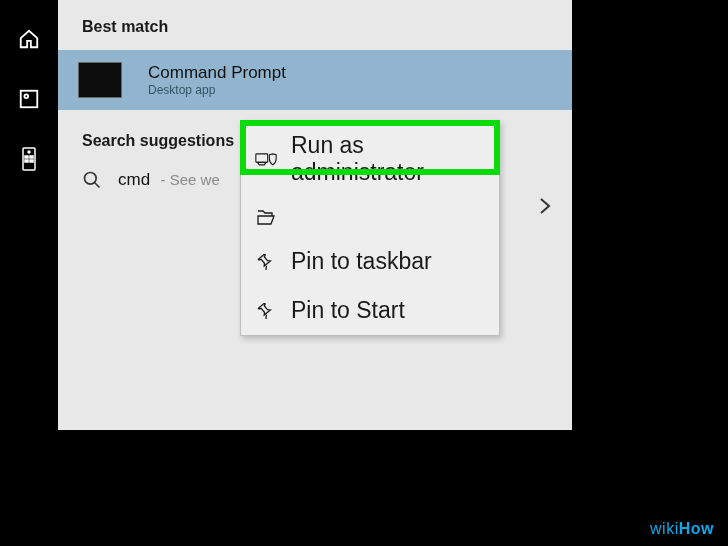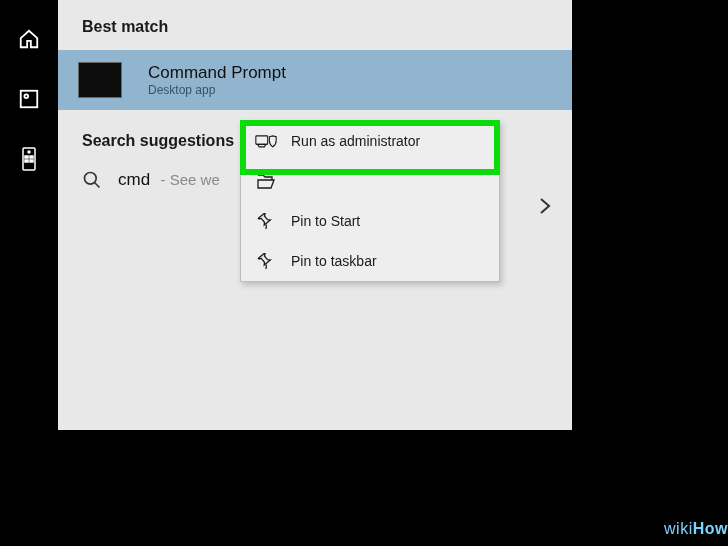--- a/index.html
+++ b/index.html
@@ -12,24 +12,24 @@
     .cmd-icon { width: 44px; height: 36px; background: #0c0c0c; border: 1px solid #666; }
     .bm-title { font-size: 17px; color: #111; font-weight: 400; }
     .bm-sub { font-size: 12px; color: #335566; margin-top: 0; }
     .suggest-header { padding: 22px 24px 12px; font-size: 16px; font-weight: 600; color: #1a1a1a; }
     .suggest-row { padding: 8px 24px 10px; display: flex; align-items: center; gap: 16px; cursor: pointer; }
     .search-glyph { width: 20px; height: 20px; }
     .sr-text { font-size: 17px; color: #111; margin-top: 37px; }
     .sr-sub { font-size: 15px; color: #8a8a8a; margin-left: 6px; }
     .chevron { position: absolute; right: 20px; top: 196px; }
     .context-menu { position: absolute; left: 240px; top: 120px; width: 260px; background: #eee; border: 1px solid #bdbdbd; box-shadow: 2px 3px 6px rgba(0,0,0,0.2); }
-    .menu-item { display: flex; align-items: center; gap: 14px; padding: 11px 14px; font-size: 14px; color: #1a1a1a; cursor: pointer; }
+    .menu-item { display: flex; align-items: center; gap: 14px; padding: 11px 14px; font-size: 23px; color: #1a1a1a; cursor: pointer; }
     .mi-icon { width: 22px; height: 18px; display: flex; align-items: center; justify-content: center; }
     .highlight-box { position: absolute; left: 240px; top: 120px; width: 260px; height: 55px; border: 6px solid #0bdb0b; pointer-events: none; box-sizing: border-box; }
-    .watermark { position: absolute; right: 0; bottom: 8px; color: #7dd3fc; font-size: 16px; font-family: Arial, sans-serif; letter-spacing: 0.5px; }
+    .watermark { position: absolute; right: 14px; bottom: 8px; color: #0ea5e9; font-size: 16px; font-family: Arial, sans-serif; letter-spacing: 0.5px; }
     .watermark .w { font-weight: 400; }
     .watermark .h { font-weight: 700; }
     .right-black { position: absolute; right: 0; top: 0; width: 156px; height: 546px; background: #000; }
   </style>
 </head>
 <body>
 
 <div class="sidebar">
   <div class="sidebar-icon">
     <svg width="22" height="22" viewBox="0 0 24 24" fill="none" stroke="#fff" stroke-width="2">
@@ -108,30 +108,30 @@
         </svg>
     </span>
   </div>
   <div class="menu-item">
     <span class="mi-icon">
       <svg width="20" height="16" viewBox="0 0 20 16" fill="none" stroke="#1a1a1a" stroke-width="1.3">
           <path d="M6 1 L14 1 L14 2 L12 3 L12 8 L14 10 L6 10 L8 8 L8 3 L6 2 Z" transform="rotate(-40 10 8)"></path>
           <line x1="8" y1="11" x2="4" y2="15" transform="rotate(-40 10 8)"></line>
         </svg>
     </span>
-    <span>Pin to Start</span>
+    <span>Pin to taskbar</span>
   </div>
   <div class="menu-item">
     <span class="mi-icon">
       <svg width="20" height="16" viewBox="0 0 20 16" fill="none" stroke="#1a1a1a" stroke-width="1.3">
           <path d="M6 1 L14 1 L14 2 L12 3 L12 8 L14 10 L6 10 L8 8 L8 3 L6 2 Z" transform="rotate(-40 10 8)"></path>
           <line x1="8" y1="11" x2="4" y2="15" transform="rotate(-40 10 8)"></line>
         </svg>
     </span>
-    <span>Pin to taskbar</span>
+    <span>Pin to Start</span>
   </div>
 </div>
 
 <div class="highlight-box"></div>
 
 <div class="watermark">
   <span class="w">wiki</span><span class="h">How</span>
 </div>
 
 </body></html>

